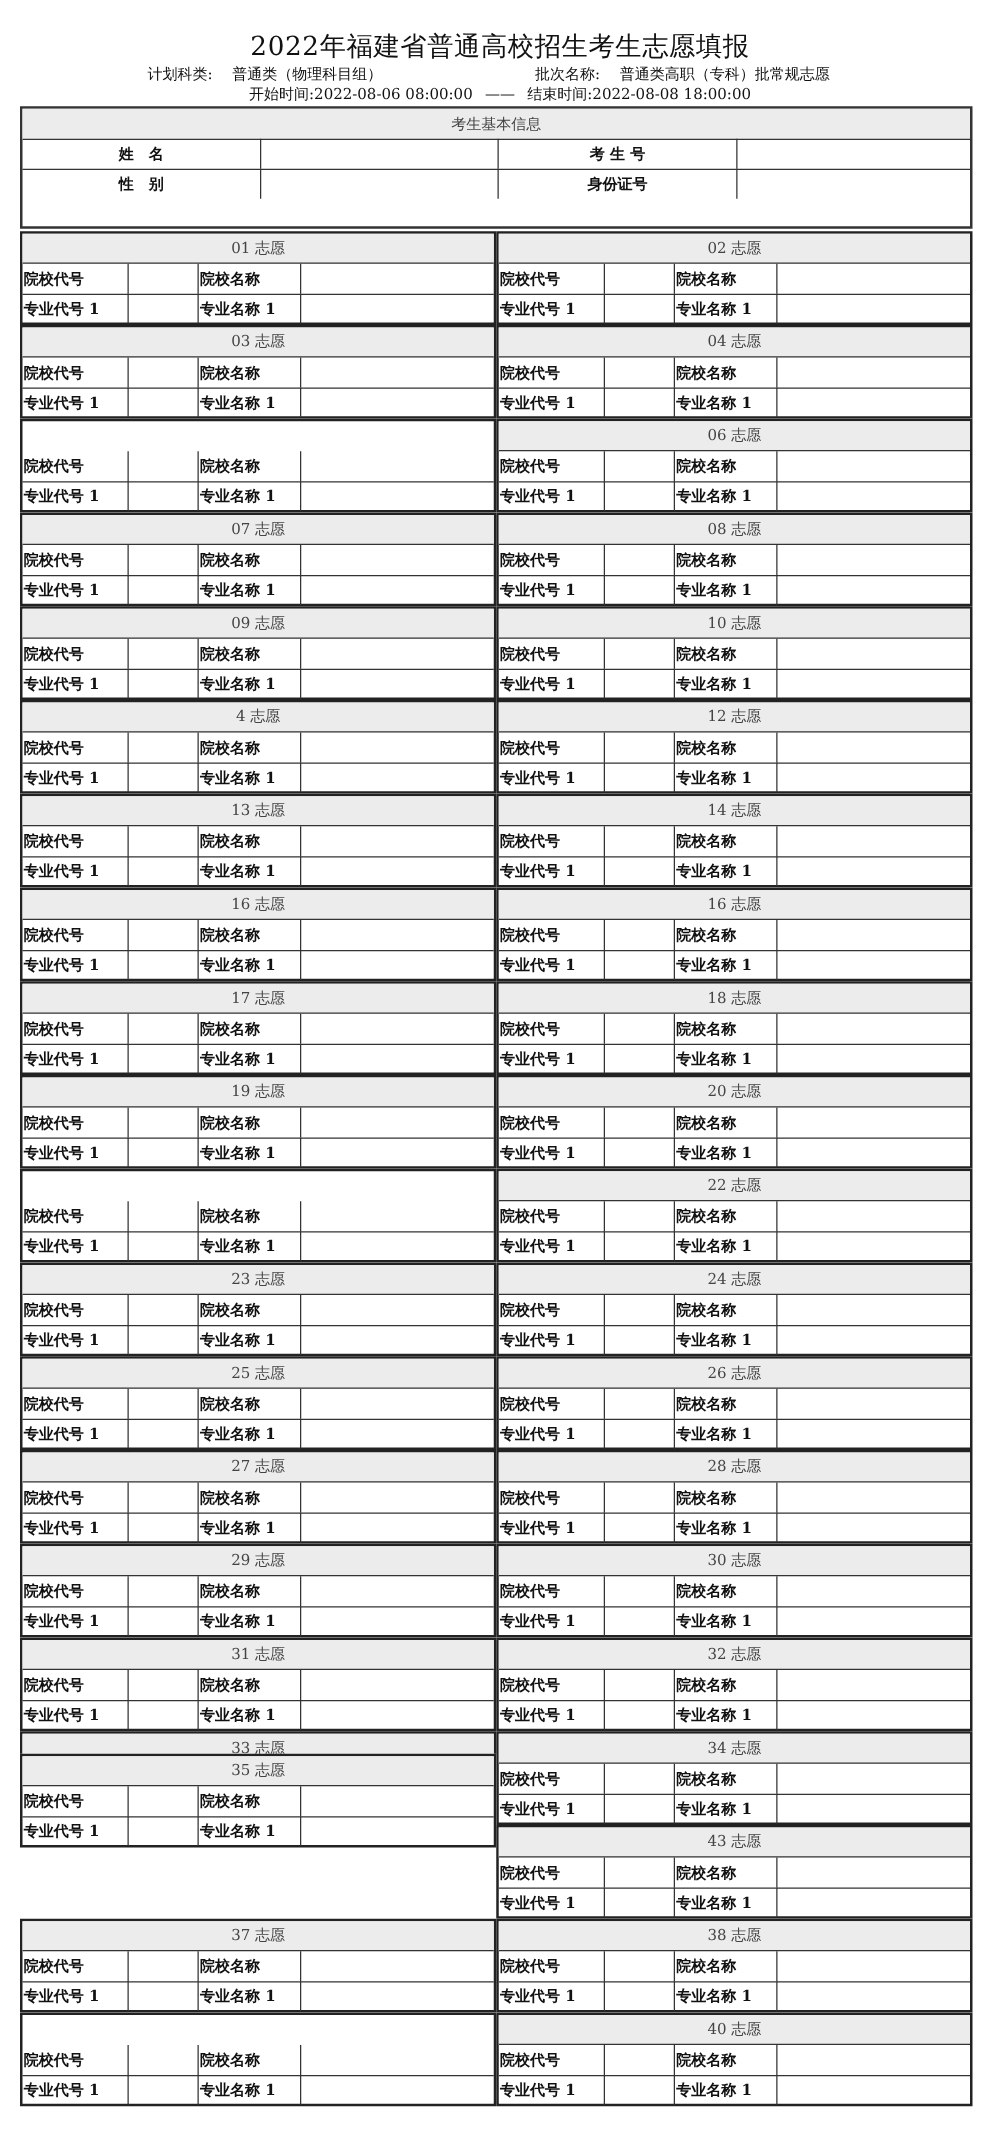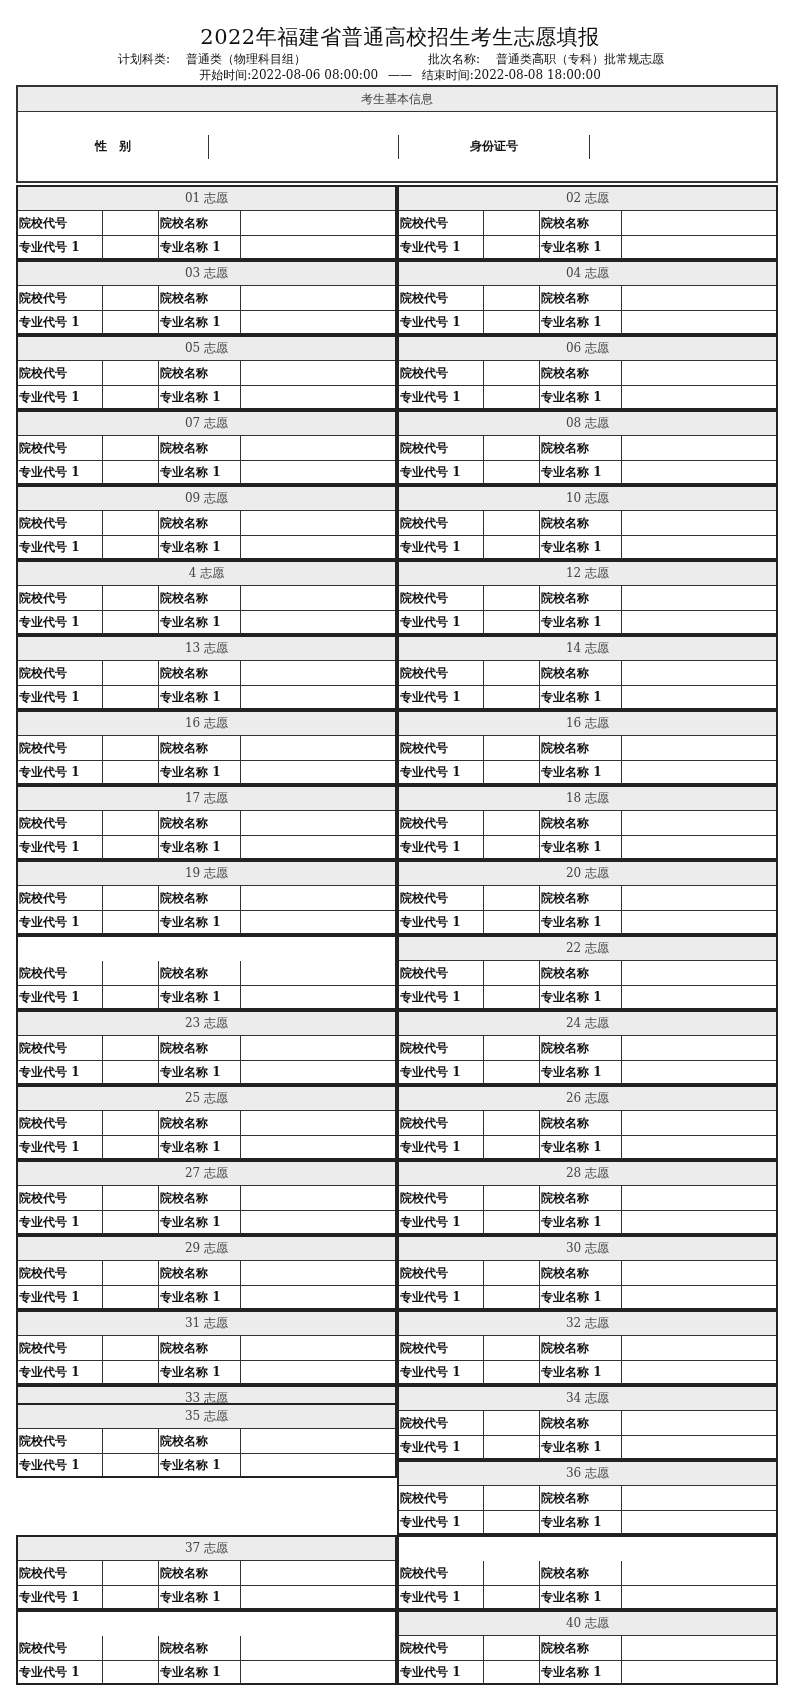--- a/index.html
+++ b/index.html
@@ -49,21 +49,27 @@
   <span>普通类高职（专科）批常规志愿</span>
 </div>
 <div class="timeline">
   <span>开始时间:</span><span>2022-08-06 08:00:00</span>
   <span class="dash">——</span>
   <span>结束时间:</span><span>2022-08-08 18:00:00</span>
 </div>
 
 <div class="info">
   <div class="hdr">考生基本信息</div>
-  <div class="row" style="top:48px;font-family:Liberation Mono, monospace;">
+  <div class="row" style="top:24px;">
+    <div class="cell" style="left:0;width:190px;">姓　名</div>
+    <div class="cell value" style="left:190px;width:190px;"></div>
+    <div class="cell vline" style="left:380px;width:191px;">考 生 号</div>
+    <div class="cell value" style="left:571px;width:187px;"></div>
+  </div>
+  <div class="row" style="top:48px;">
     <div class="cell" style="left:0;width:190px;">性　别</div>
     <div class="cell value" style="left:190px;width:190px;"></div>
     <div class="cell vline" style="left:380px;width:191px;">身份证号</div>
     <div class="cell value" style="left:571px;width:187px;"></div>
   </div>
 </div>
 
 <div class="grid" id="vol-grid">
     <div class="block" style="left: 0px; top: 0px;">
     <div class="bh">01 志愿</div>
@@ -119,21 +125,20 @@
       <div class="c bl" style="left:222px;width:155px;"></div>
     </div>
     <div class="br r2" style="top:48px;">
       <div class="c" style="left:0;width:84px;">专业代号 1</div>
       <div class="c bl" style="left:84px;width:56px;"></div>
       <div class="c bl" style="left:140px;width:82px;">专业名称 1</div>
       <div class="c bl" style="left:222px;width:155px;"></div>
     </div>
   </div>
     <div class="block" style="left: 0px; top: 150px;">
-    <div class="bh">05 志愿</div>
     <div class="br" style="top:24px;">
       <div class="c" style="left:0;width:84px;">院校代号</div>
       <div class="c bl" style="left:84px;width:56px;"></div>
       <div class="c bl" style="left:140px;width:82px;">院校名称</div>
       <div class="c bl" style="left:222px;width:155px;"></div>
     </div>
     <div class="br r2" style="top:48px;">
       <div class="c" style="left:0;width:84px;">专业代号 1</div>
       <div class="c bl" style="left:84px;width:56px;"></div>
       <div class="c bl" style="left:140px;width:82px;">专业名称 1</div>
@@ -583,21 +588,21 @@
       <div class="c bl" style="left:222px;width:155px;"></div>
     </div>
     <div class="br r2" style="top:48px;">
       <div class="c" style="left:0;width:84px;">专业代号 1</div>
       <div class="c bl" style="left:84px;width:56px;"></div>
       <div class="c bl" style="left:140px;width:82px;">专业名称 1</div>
       <div class="c bl" style="left:222px;width:155px;"></div>
     </div>
   </div>
     <div class="block" style="left: 381px; top: 1275px;">
-    <div class="bh">36 志愿</div>
+    <div class="bh">43 志愿</div>
     <div class="br" style="top:24px;">
       <div class="c" style="left:0;width:84px;">院校代号</div>
       <div class="c bl" style="left:84px;width:56px;"></div>
       <div class="c bl" style="left:140px;width:82px;">院校名称</div>
       <div class="c bl" style="left:222px;width:155px;"></div>
     </div>
     <div class="br r2" style="top:48px;">
       <div class="c" style="left:0;width:84px;">专业代号 1</div>
       <div class="c bl" style="left:84px;width:56px;"></div>
       <div class="c bl" style="left:140px;width:82px;">专业名称 1</div>
@@ -613,20 +618,21 @@
       <div class="c bl" style="left:222px;width:155px;"></div>
     </div>
     <div class="br r2" style="top:48px;">
       <div class="c" style="left:0;width:84px;">专业代号 1</div>
       <div class="c bl" style="left:84px;width:56px;"></div>
       <div class="c bl" style="left:140px;width:82px;">专业名称 1</div>
       <div class="c bl" style="left:222px;width:155px;"></div>
     </div>
   </div>
     <div class="block" style="left: 381px; top: 1350px;">
+    <div class="bh">38 志愿</div>
     <div class="br" style="top:24px;">
       <div class="c" style="left:0;width:84px;">院校代号</div>
       <div class="c bl" style="left:84px;width:56px;"></div>
       <div class="c bl" style="left:140px;width:82px;">院校名称</div>
       <div class="c bl" style="left:222px;width:155px;"></div>
     </div>
     <div class="br r2" style="top:48px;">
       <div class="c" style="left:0;width:84px;">专业代号 1</div>
       <div class="c bl" style="left:84px;width:56px;"></div>
       <div class="c bl" style="left:140px;width:82px;">专业名称 1</div>

